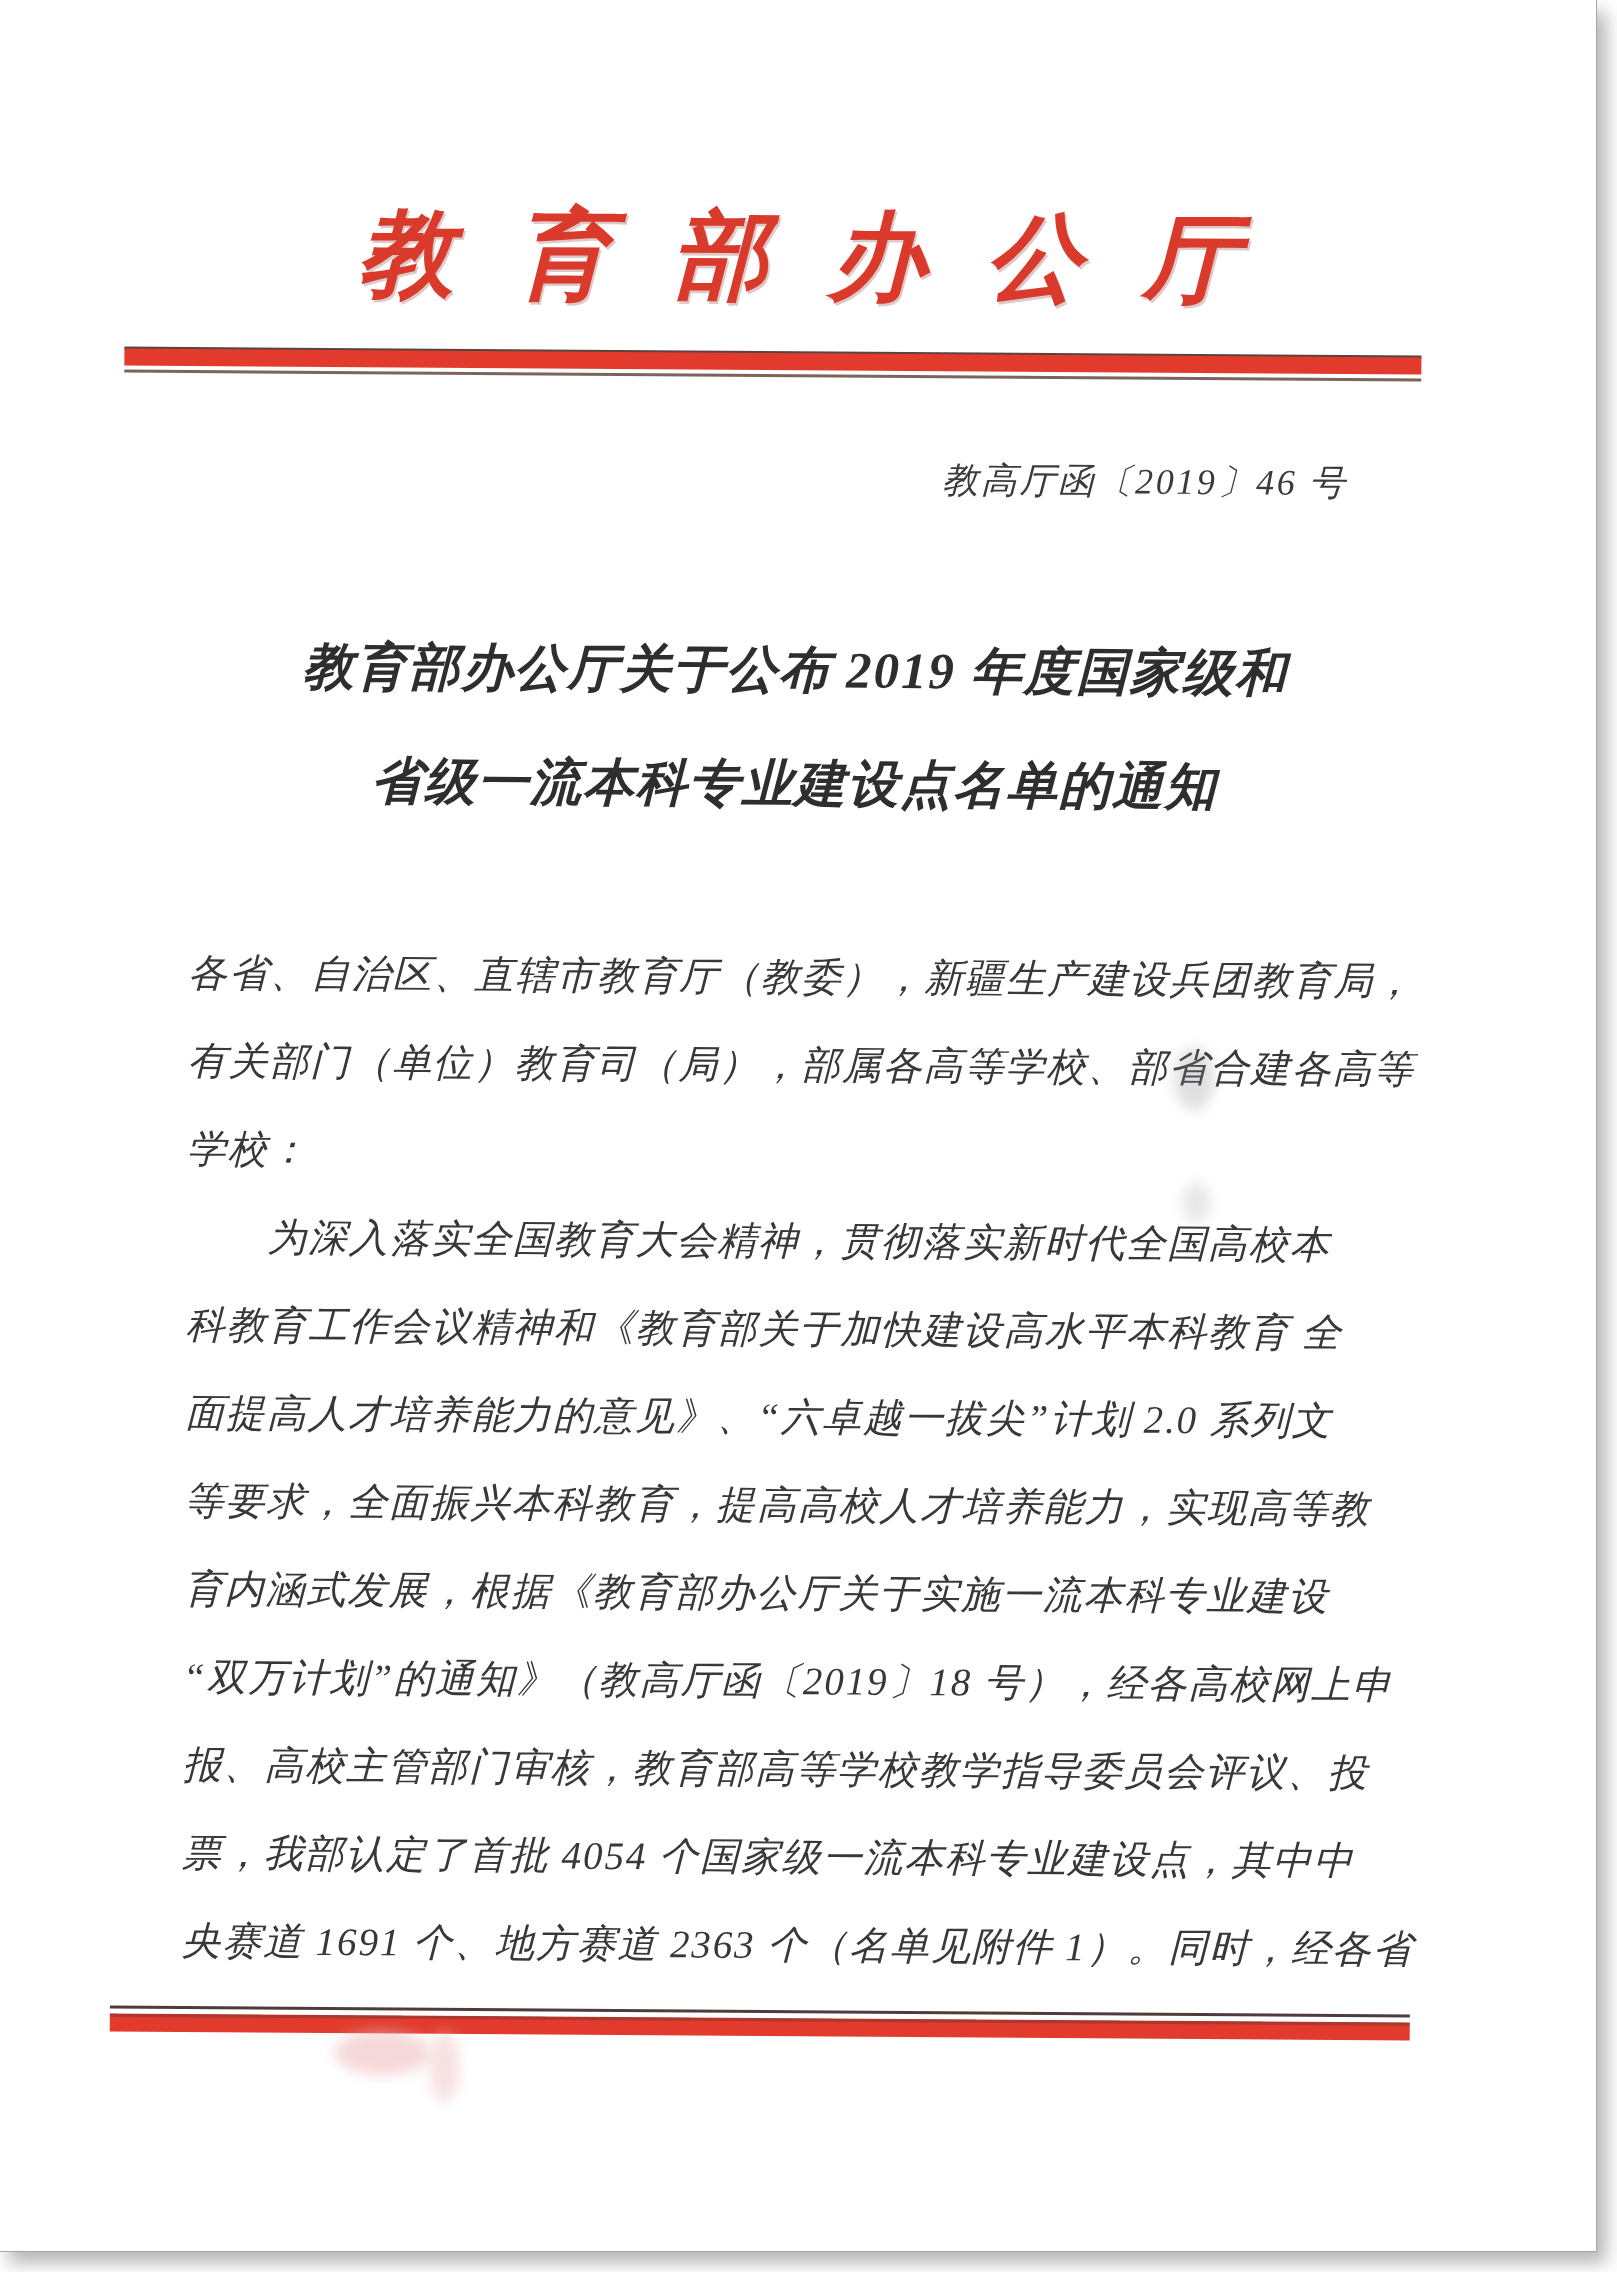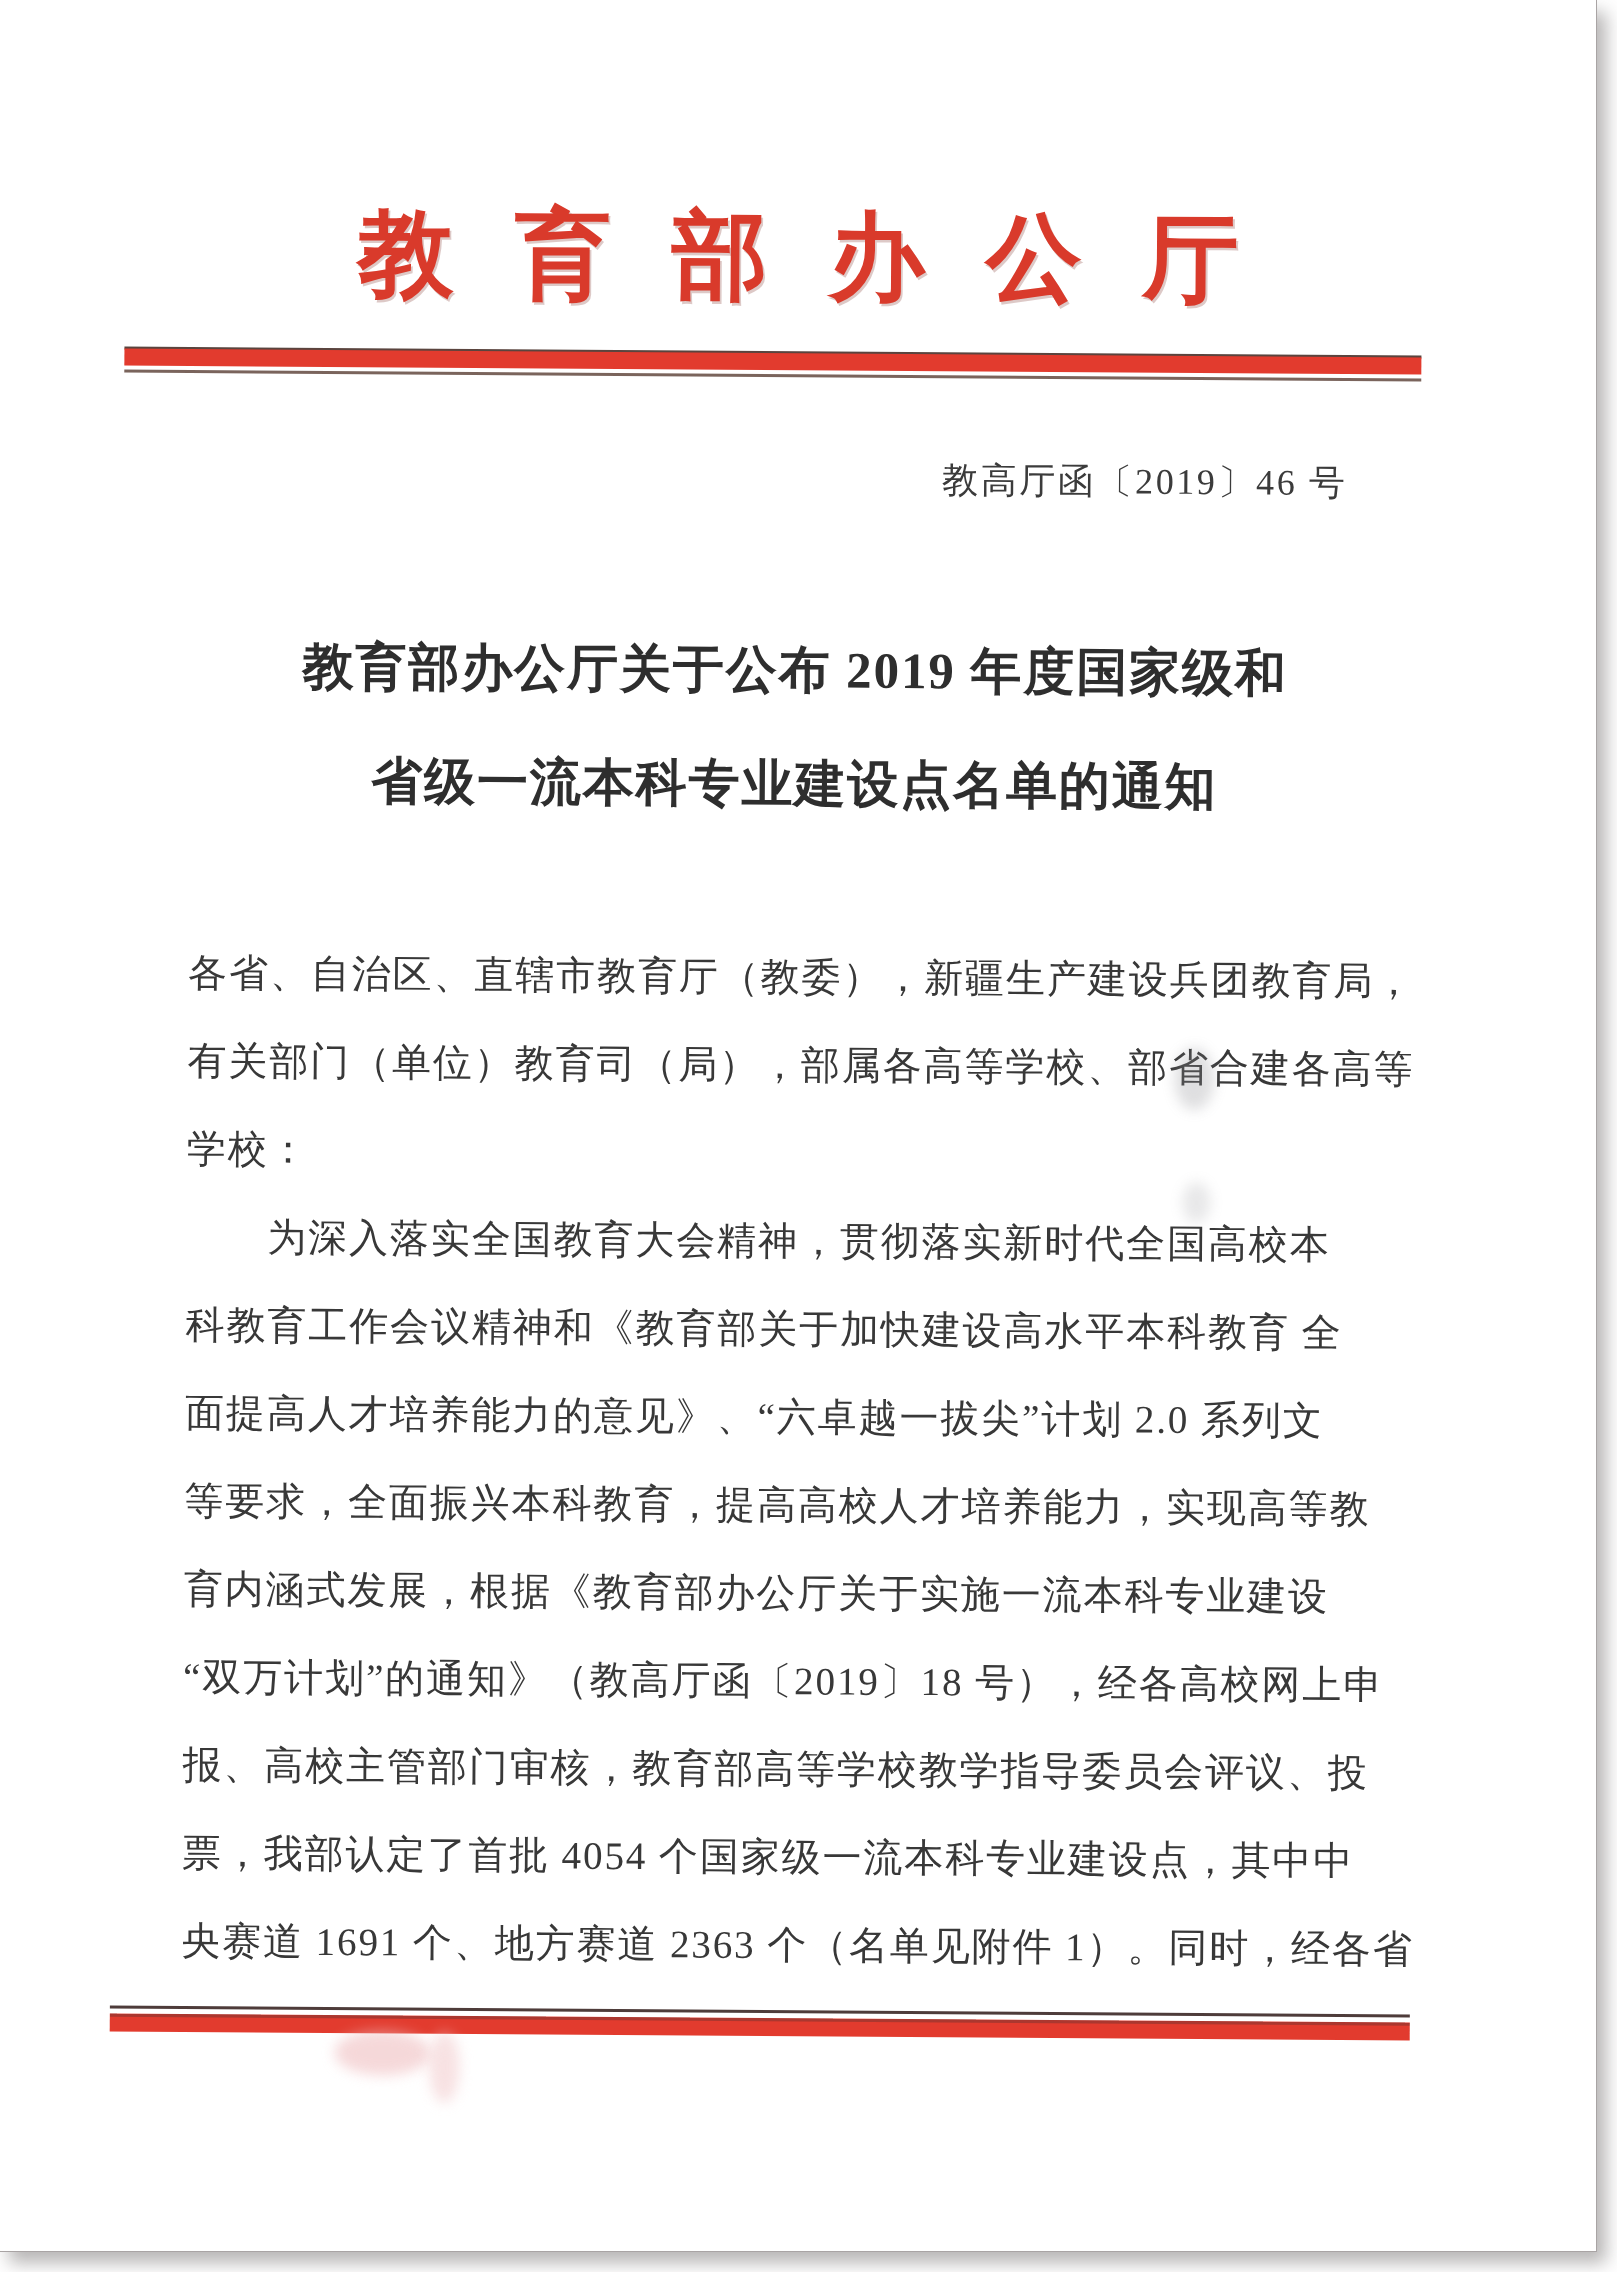--- a/index.html
+++ b/index.html
@@ -17,20 +17,21 @@
   .page {
     position: absolute;
     left: 0;
     top: 0;
     width: 1596px;
     height: 2251px;
     background: #ffffff;
     border-right: 1.3px solid #a9a4a4;
     border-bottom: 1.3px solid #a9a4a4;
     box-shadow: 9px 11.6px 16.7px rgba(95, 90, 90, 0.45);
+    font-style: italic;
   }
   .scan-content {
     position: absolute;
     left: 0; top: 0;
     width: 100%; height: 100%;
     transform: rotate(0.4deg);
     transform-origin: 193px 270px;
   }
   .masthead {
     position: absolute;

